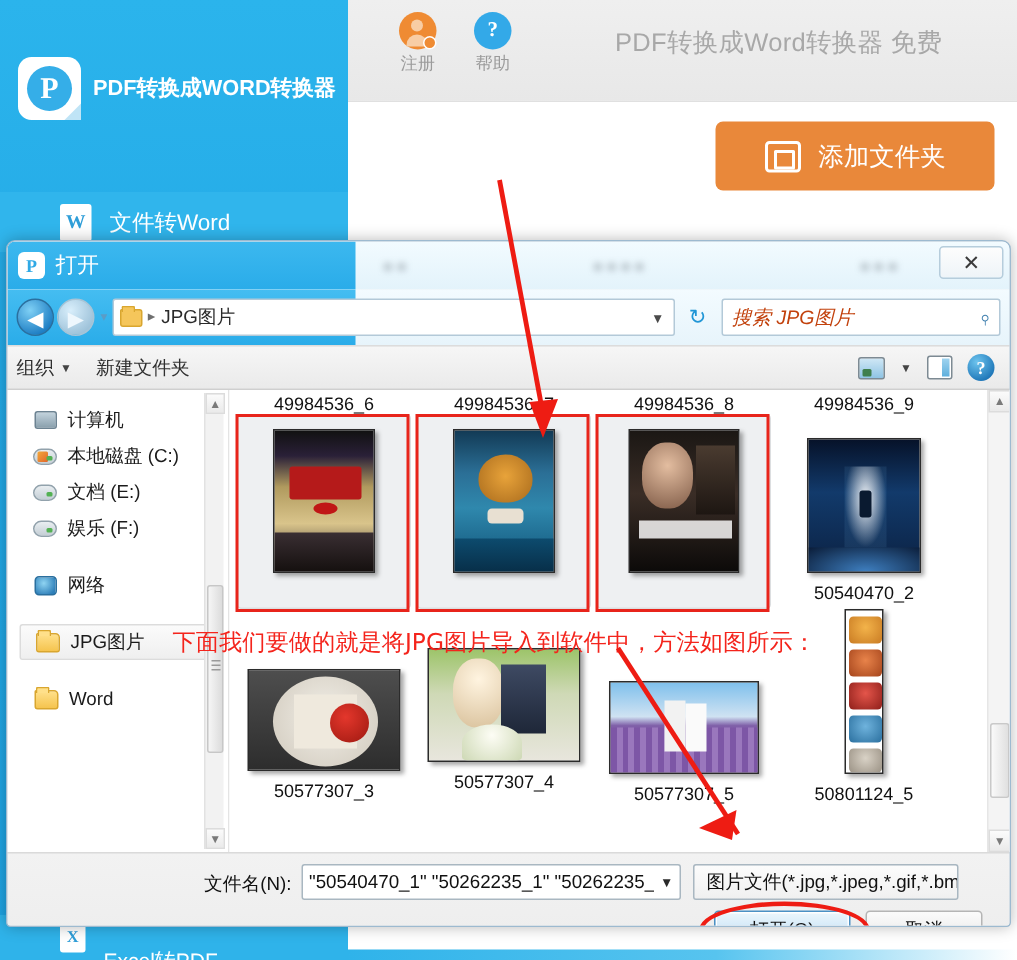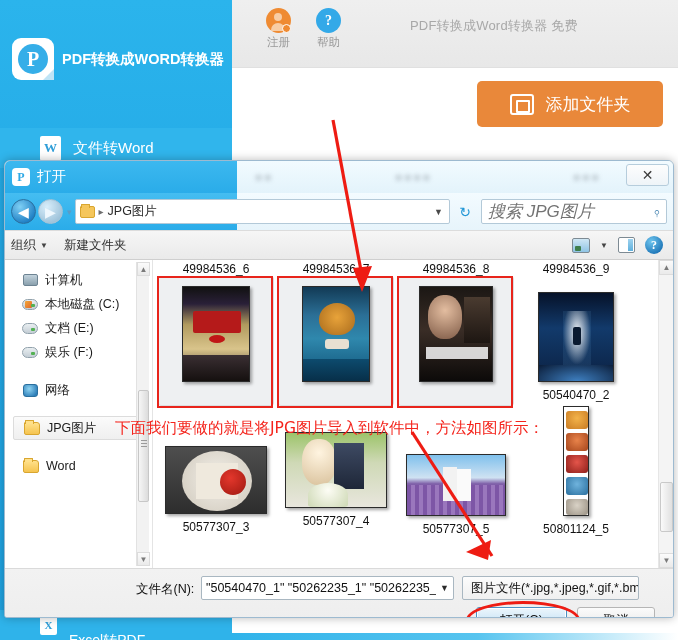--- a/index.html
+++ b/index.html
@@ -106,21 +106,21 @@
   }
   .tool-ico .plus-dot {
     position: absolute; right: 0px; bottom: 0px;
     width: 9px; height: 9px; border-radius: 50%;
     background: #ef8b33; border: 1.5px solid #fff;
   }
   .tool-label { font-size: 11.5px; color: #9b9b9b; white-space: nowrap; }
 
   .app-title {
     position: absolute; left: 178px; top: 17px;
-    font-size: 13px; color: #a8a8a8; white-space: nowrap;
+    font-size: 17px; color: #a8a8a8; white-space: nowrap;
     letter-spacing: 0.2px;
   }
 
   
   .btn-addfile-wrap {
     position: absolute; left: 258px; top: 77px;
     border: 4px solid #9ac11b; padding: 0;
     width: 152px; height: 46px;
     display: flex; align-items: center; justify-content: center;
     background: #30ade4;
@@ -249,21 +249,21 @@
     width: 22px; height: 25px;
     display:flex; align-items:center; justify-content:center;
     color:#2196d6; font-size:14px; margin-right:5px;
   }
   .search-box {
     position: relative; z-index:2;
     width: 186px; height: 25px; background: #fff;
     border: 1px solid #b3c9d8; border-radius: 2px;
     display:flex; align-items:center; padding: 0 6px;
   }
-  .search-ph { flex:1; font-size: 17px; color:#737373; font-style: italic; }
+  .search-ph { flex:1; font-size: 13px; color:#c2410c; font-style: italic; }
   .search-ico { color:#3f7fae; font-size:13px; transform: rotate(-45deg);}
 
   .dlg-toolbar {
     position: relative; height: 30px;
     background: linear-gradient(180deg,#f6f6f6 0%, #eaeaea 100%);
     border-top: 1px solid #dcdcdc; border-bottom: 1px solid #cfcfcf;
     display:flex; align-items:center; padding: 0 6px; gap: 16px;
   }
   .tb-item { font-size: 12.5px; color: #2f2f2f; display:flex; align-items:center; gap:4px; }
   .tb-caret { font-size: 8px; color:#444; }

